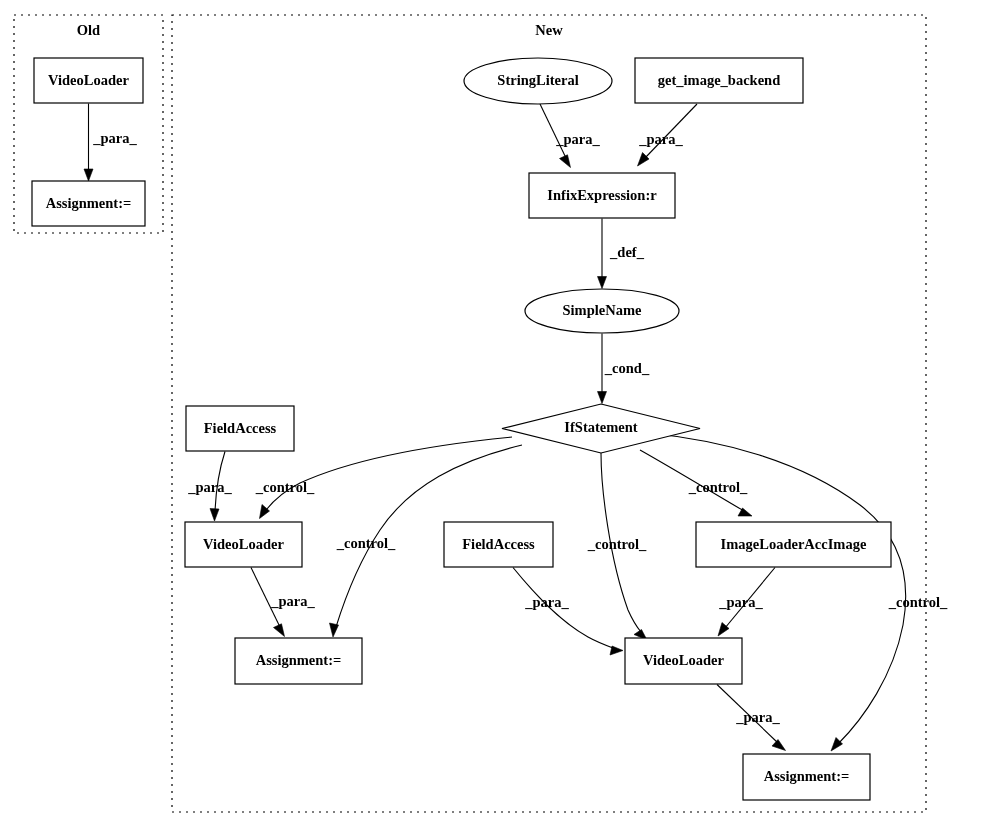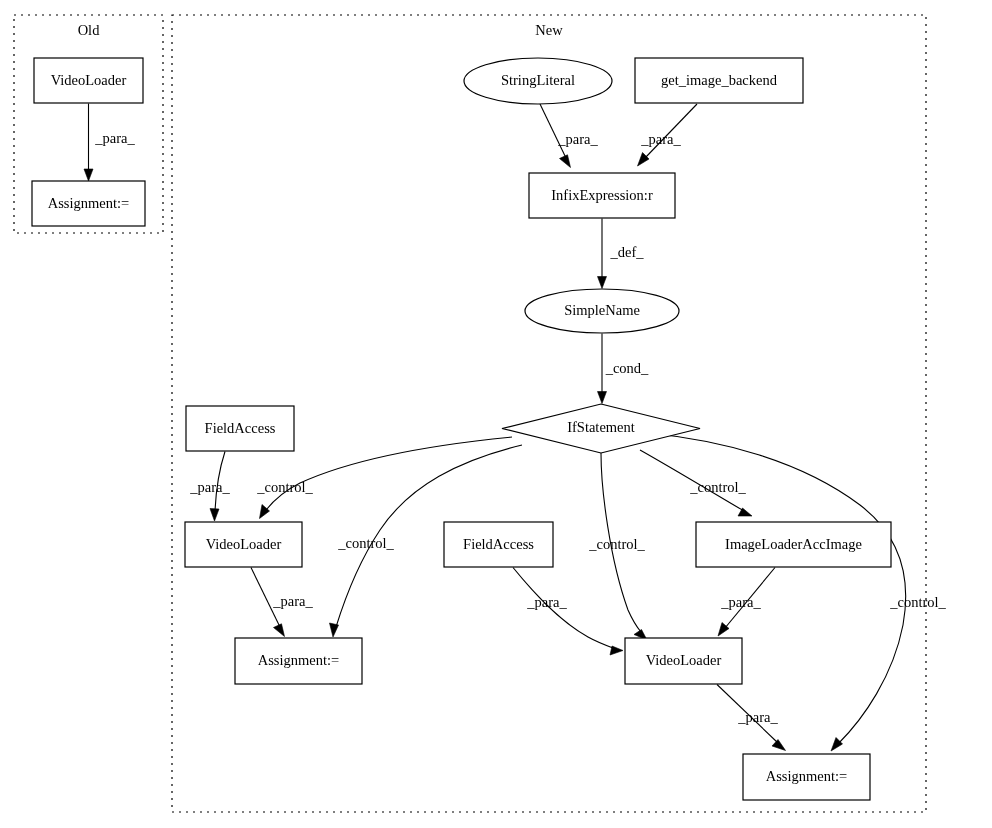--- a/index.html
+++ b/index.html
@@ -8,20 +8,21 @@
     padding: 0;
     background: #ffffff;
   }
   #canvas {
     position: relative;
     width: 992px;
     height: 828px;
     background: #ffffff;
     font-family: "Liberation Serif", "DejaVu Serif", serif;
     overflow: hidden;
+    font-weight: bold;
   }
   svg#graph {
     position: absolute;
     left: 0;
     top: 0;
     width: 992px;
     height: 828px;
   }
   .node-label, .edge-label, .cluster-label {
     font-family: "Liberation Serif", "DejaVu Serif", serif;

